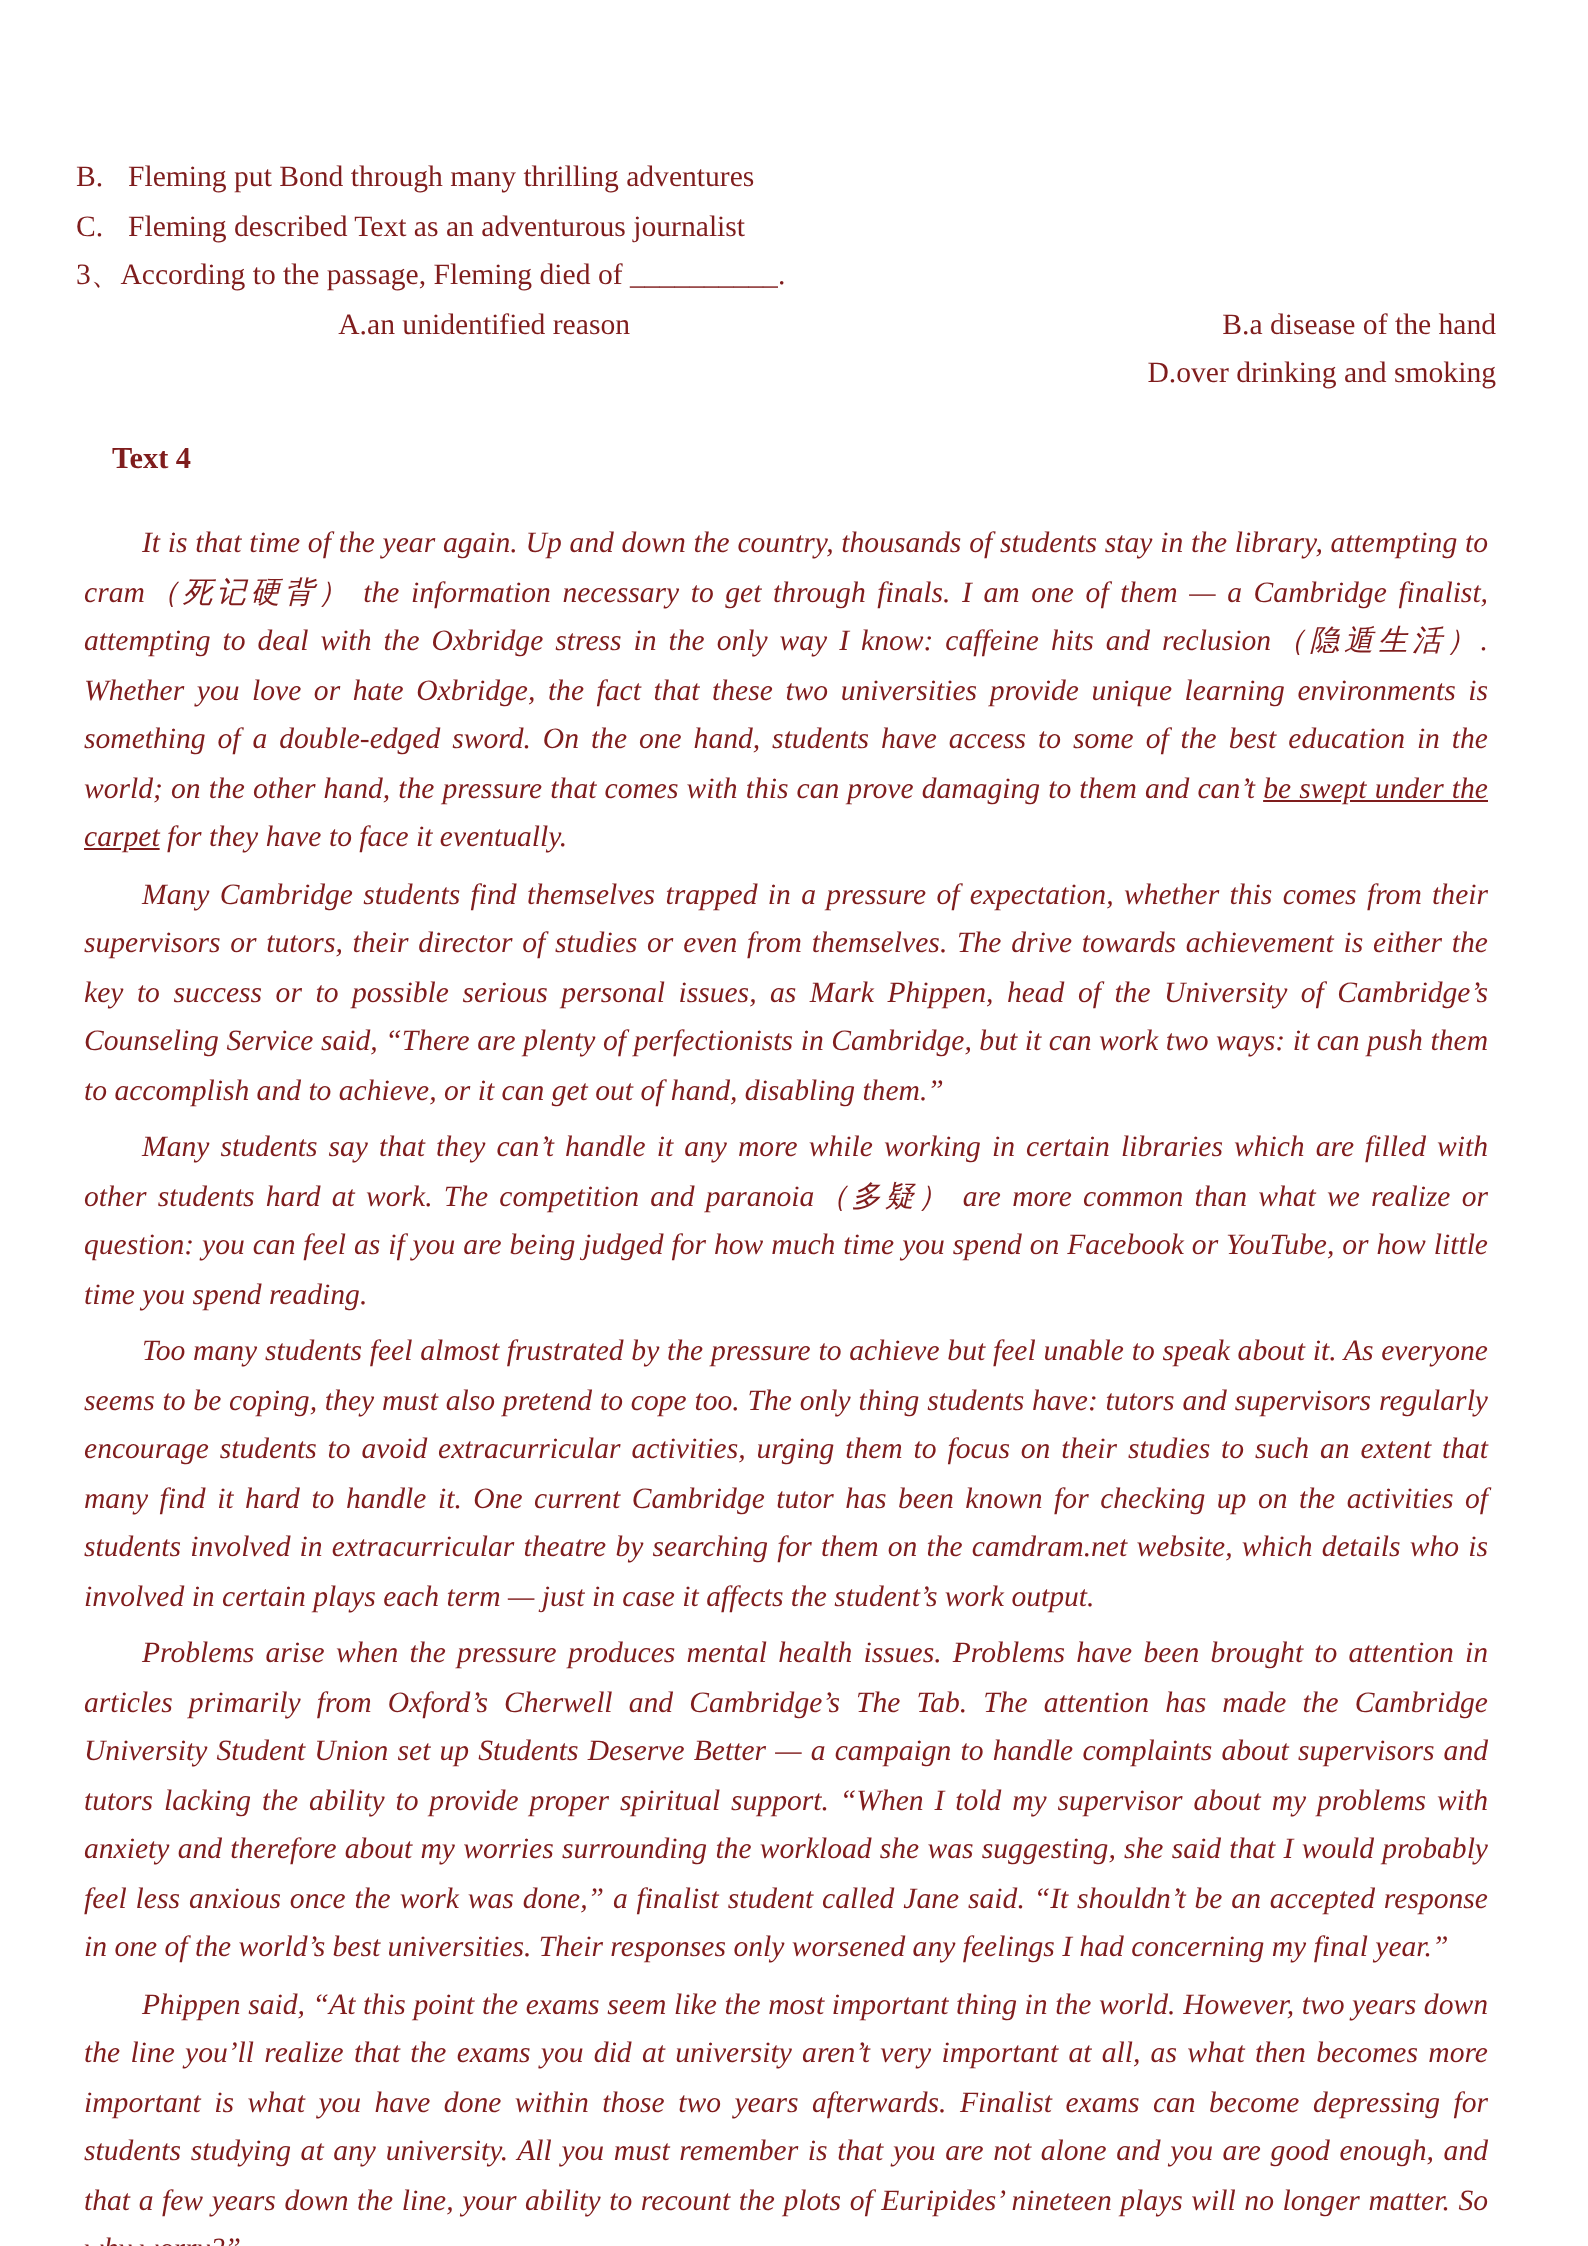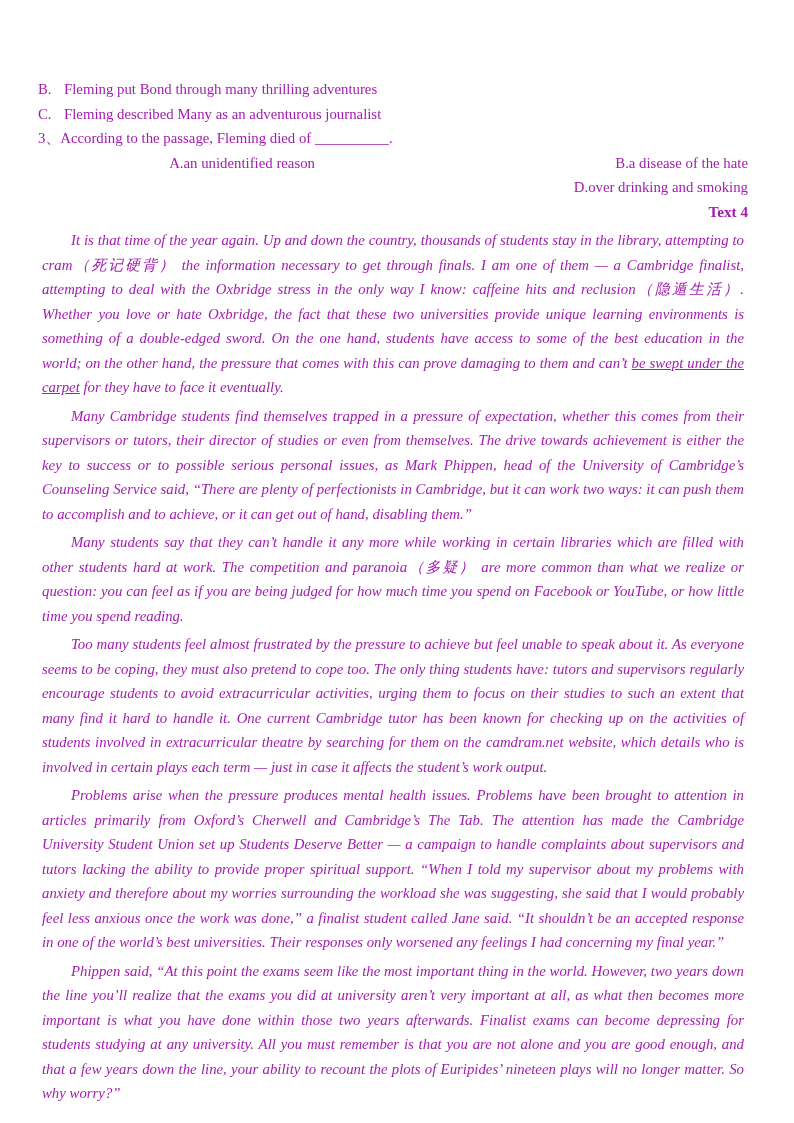--- a/index.html
+++ b/index.html
@@ -7,21 +7,21 @@
     padding: 0;
     background: #ffffff;
   }
   .page {
     position: relative;
     width: 794px;
     height: 1123px;
     margin: 0 auto;
     background: #ffffff;
     font-family: "Liberation Serif", "DejaVu Serif", serif;
-    color: #a21caf;
+    color: #7f1d1d;
     font-size: 14.8px;
     line-height: 24.5px;
     box-sizing: border-box;
     padding: 77px 46px 20px 38px;
     overflow: hidden;
   }
   .opt-line {
     white-space: nowrap;
   }
   .opt-label {
@@ -32,22 +32,22 @@
     display: flex;
   }
   .opt-cell {
     white-space: nowrap;
     text-align: right;
   }
   .opt-cell.c1 { width: 277px; }
   .opt-cell.c2 { flex: 1; }
   .heading {
     font-weight: bold;
-    text-align: right;
-    margin: 0;
+    text-align: left;
+    margin: 18px;
     font-size: 15.2px;
   }
   p.para {
     margin: 4px;
     text-align: justify;
     text-indent: 29px;
     font-style: italic;
   }
   p.no-indent {
     margin: 0;
@@ -60,31 +60,31 @@
 </style>
 </head>
 <body>
 
 <div class="page">
 
   <div class="opt-line">
     <span class="opt-label">B.</span><span>Fleming put Bond through many thrilling adventures</span>
   </div>
   <div class="opt-line">
-    <span class="opt-label">C.</span><span>Fleming described Many as an adventurous journalist</span>
+    <span class="opt-label">C.</span><span>Fleming described Text as an adventurous journalist</span>
   </div>
 
   <div class="opt-line">3、According to the passage, Fleming died of __________.</div>
 
   <div class="opt-row">
     <div class="opt-cell c1">
       <span class="opt-label">A.</span><span>an unidentified reason</span>
     </div>
     <div class="opt-cell c2">
-      <span class="opt-label">B.</span><span>a disease of the hate</span>
+      <span class="opt-label">B.</span><span>a disease of the hand</span>
     </div>
   </div>
   <div class="opt-row">
     <div class="opt-cell c2">
       <span class="opt-label">D.</span><span>over drinking and smoking</span>
     </div>
   </div>
 
   <div class="heading">Text 4</div>
 

